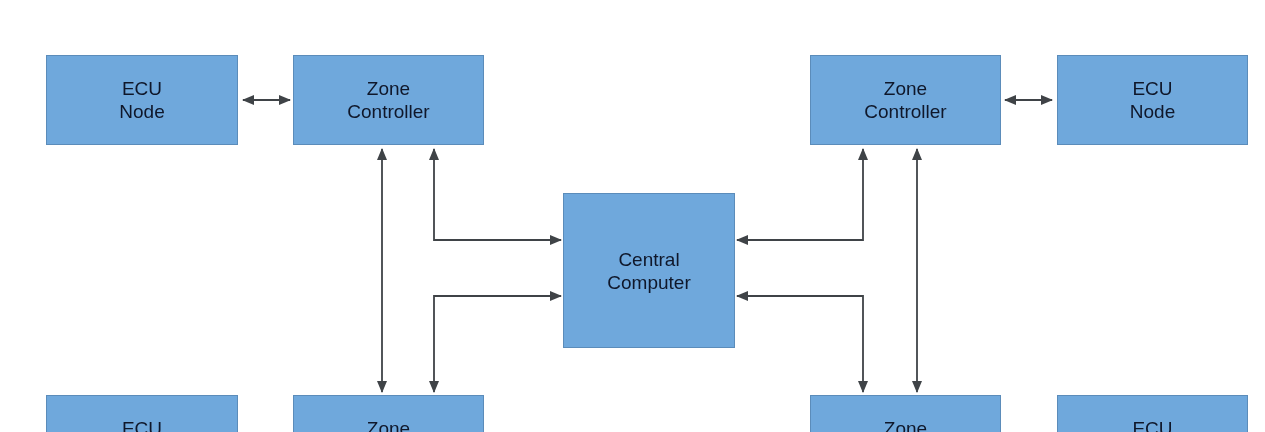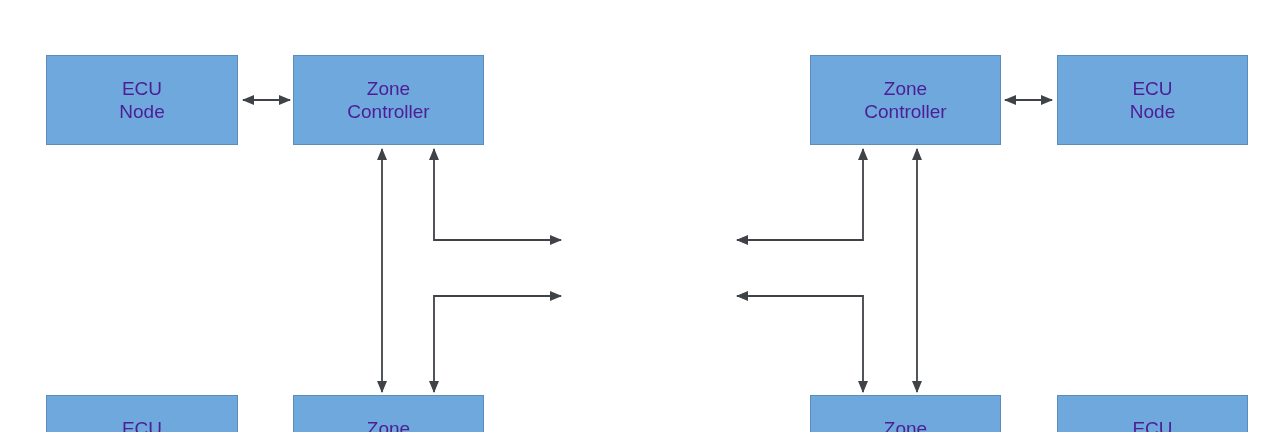--- a/index.html
+++ b/index.html
@@ -20,21 +20,21 @@
     left: 0; top: 0;
     width: 1265px;
     height: 432px;
     display: block;
   }
   .node {
     position: absolute;
     box-sizing: border-box;
     background: #6FA8DC;
     border: 1px solid #5b8cba;
-    color: #4c1d95;
+    color: #0f172a;
     font-size: 19px;
     line-height: 23px;
     text-align: left;
     display: flex;
     flex-direction: column;
     align-items: center;
     justify-content: center;
   }
   .node.bottom {
     justify-content: flex-start;
@@ -102,20 +102,24 @@
   <div class="node n-zone-tr">
     <div>Zone</div>
     <div>Controller</div>
   </div>
 
   <div class="node n-ecu-tr">
     <div>ECU</div>
     <div>Node</div>
   </div>
 
+  <div class="node n-central">
+    <div>Central</div>
+    <div>Computer</div>
+  </div>
 
   <div class="node bottom n-ecu-bl">
     <div>ECU</div>
   </div>
 
   <div class="node bottom n-zone-bl">
     <div>Zone</div>
   </div>
 
   <div class="node bottom n-zone-br">

